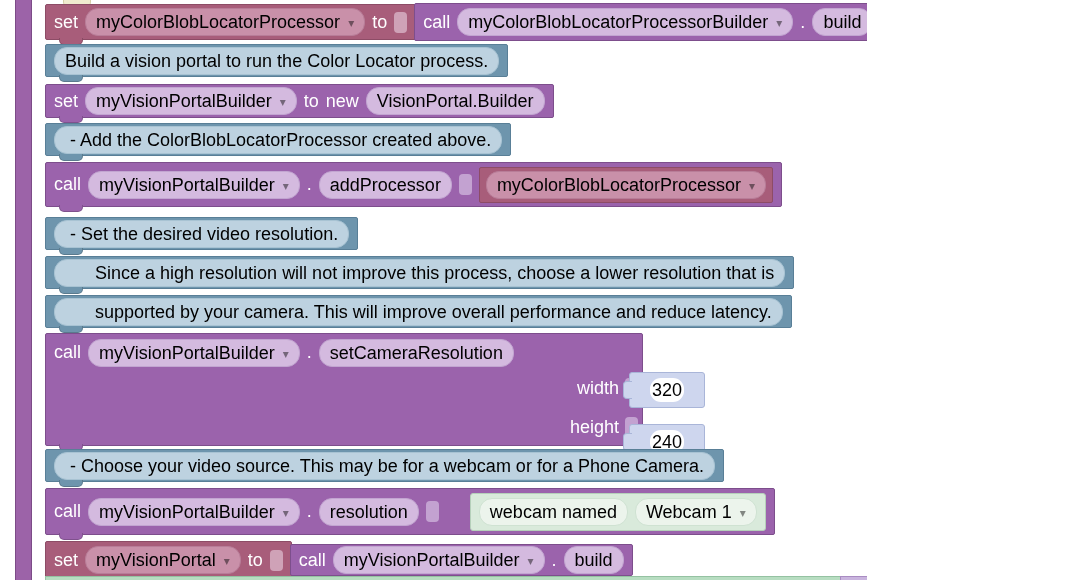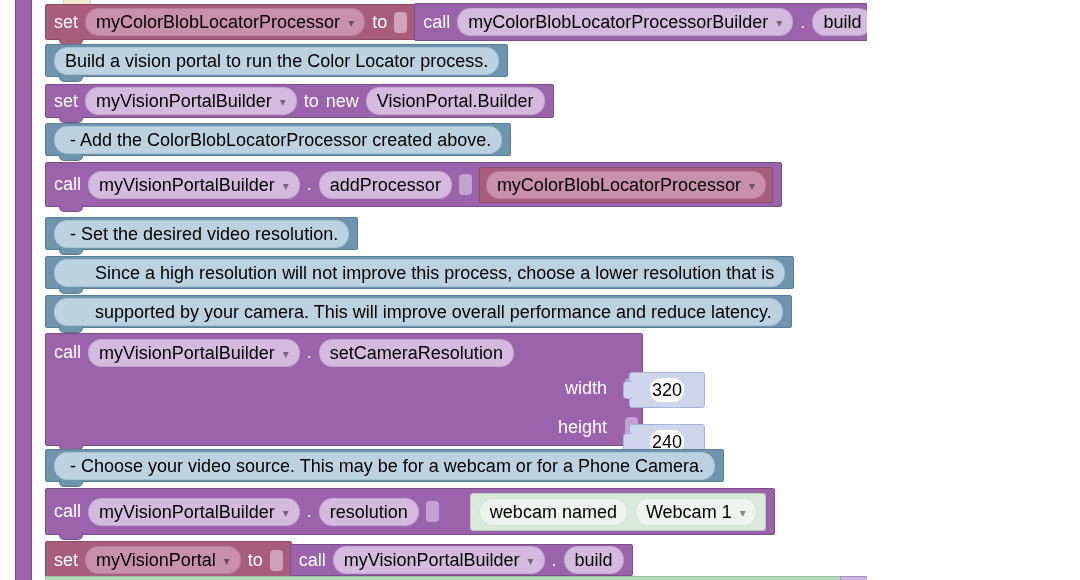--- a/index.html
+++ b/index.html
@@ -22,21 +22,21 @@
   .red-pill{background:var(--set_field);border:1px solid var(--set_field_border);}
   .purple-pill{background:var(--call_field);border:1px solid var(--call_field_border);}
   .teal-pill{background:var(--comment_field);border:1px solid var(--comment_field_border);border-radius:13px;}
   .mint-pill{background:var(--webcam_field);border:1px solid var(--webcam_field_border);}
   .arr{font-size:12px;color:rgba(0,0,0,.45);transform:translateY(1px);}
   .socket{width:13px;height:21px;border-radius:4px;flex:0 0 auto;}
   .red .socket{background:#cfa2b7;}
   .purple .socket{background:#c3a2d1;}
   .tall{flex-direction:column;align-items:stretch;gap:0;width:580px;height:111px;padding:0 8px;}
   .hdr{display:flex;align-items:center;gap:7px;height:37px;}
-  .argrow{display:flex;align-items:center;justify-content:flex-end;gap:18px;height:34px;}
+  .argrow{display:flex;align-items:center;justify-content:flex-end;gap:6px;height:34px;}
   .argrow .socket{margin-right:-4px;}
   .arg2{margin-top:5px;}
   .numblk{position:absolute;left:584px;width:74px;height:34px;background:var(--number_block);
          border:1px solid var(--number_block_border);border-radius:3px;
          display:flex;align-items:center;justify-content:center;}
   .numblk::before{content:'';position:absolute;left:-7px;top:8px;width:8px;height:16px;
          background:var(--number_block);border:1px solid var(--number_block_border);border-right:none;border-radius:4px 0 0 4px;}
   .numfield{background:var(--number_field);border-radius:11px;padding:0 2px;line-height:24px;}
   .inner-red{height:34px;padding:0 6px;}
   .bstrip-mint{position:absolute;left:45px;top:576px;width:795px;height:4px;

